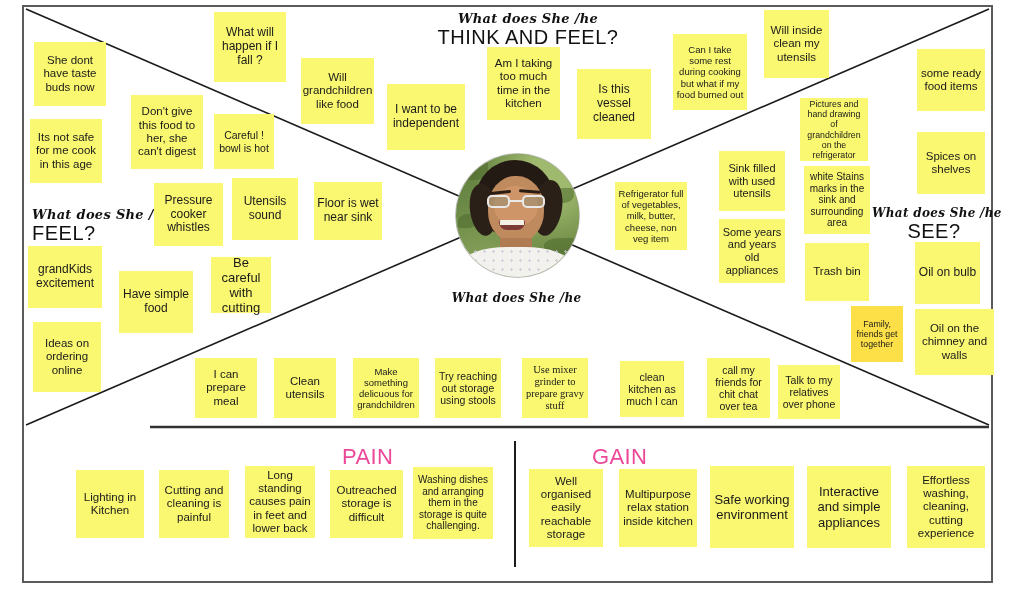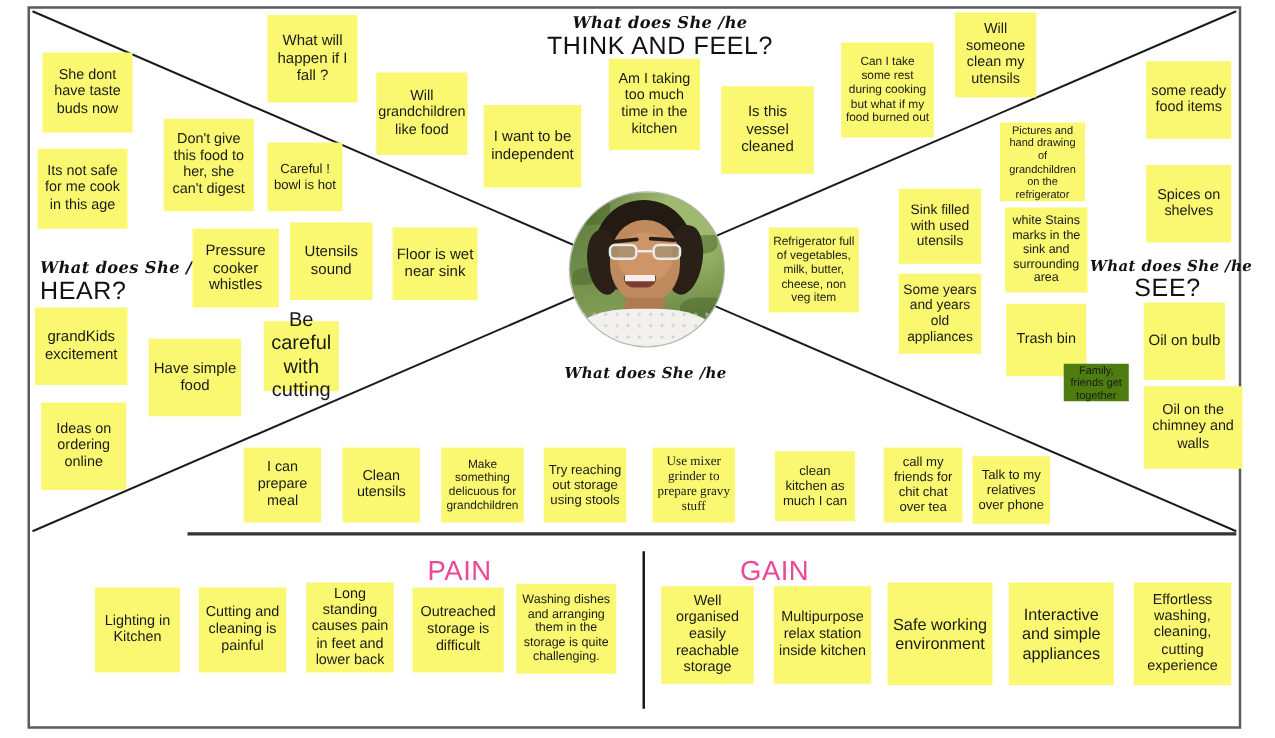--- a/index.html
+++ b/index.html
@@ -105,21 +105,21 @@
       <div class="shirt"></div>
     </div>
 
     <div class="heading" style="left:404px;top:4px;width:200px;">
       <span class="script" style="font-size:13px;">What does She /he</span>
       <span class="caps" style="font-size:20px;">THINK AND FEEL?</span>
     </div>
 
     <div class="heading" style="left:0px;top:200px;width:166px;text-align:left;padding-left:8px;">
       <span class="script" style="font-size:13px;">What does She /he</span>
-      <span class="caps" style="font-size:20px;">HEAR?</span>
+      <span class="caps" style="font-size:20px;">FEEL?</span>
     </div>
 
     <div class="heading" style="left:848px;top:199px;width:124px;">
       <span class="script" style="font-size:12px;">What does She /he</span>
       <span class="caps" style="font-size:20px;">SEE?</span>
     </div>
 
     <div class="heading" style="left:405px;top:284px;width:175px;">
       <span class="script" style="font-size:12px;">What does She /he</span>
     </div>
@@ -131,38 +131,38 @@
         <div class="note" style="left: 10px; top: 35px; width: 72px; height: 64px; font-size: 11.5px; background: rgb(250, 248, 113);">She dont have taste buds now</div>
         <div class="note" style="left: 6px; top: 112px; width: 72px; height: 64px; font-size: 11.5px; background: rgb(250, 248, 113);">Its not safe for me cook in this age</div>
         <div class="note" style="left: 190px; top: 5px; width: 72px; height: 70px; font-size: 12px; background: rgb(250, 248, 113);">What will happen if I fall ?</div>
         <div class="note" style="left: 107px; top: 88px; width: 72px; height: 74px; font-size: 11.5px; background: rgb(250, 248, 113);">Don't give this food to her, she can't digest</div>
         <div class="note" style="left: 190px; top: 107px; width: 60px; height: 55px; font-size: 10.5px; background: rgb(250, 248, 113);">Careful ! bowl is hot</div>
         <div class="note" style="left: 277px; top: 51px; width: 73px; height: 66px; font-size: 11.5px; background: rgb(250, 248, 113);">Will grandchildren like food</div>
         <div class="note" style="left: 363px; top: 77px; width: 78px; height: 66px; font-size: 12px; background: rgb(250, 248, 113);">I want to be independent</div>
         <div class="note" style="left: 463px; top: 40px; width: 73px; height: 73px; font-size: 11.5px; background: rgb(250, 248, 113);">Am I taking too much time in the kitchen</div>
         <div class="note" style="left: 553px; top: 62px; width: 74px; height: 70px; font-size: 12px; background: rgb(250, 248, 113);">Is this vessel cleaned</div>
         <div class="note" style="left: 649px; top: 27px; width: 74px; height: 76px; font-size: 9.5px; background: rgb(250, 248, 113);">Can I take some rest during cooking but what if my food burned out</div>
-        <div class="note" style="left: 740px; top: 3px; width: 65px; height: 68px; font-size: 11.5px; background: rgb(250, 248, 113);">Will someone clean my utensils</div>
+        <div class="note" style="left: 740px; top: 3px; width: 65px; height: 68px; font-size: 11.5px; background: rgb(250, 248, 113);">Will inside clean my utensils</div>
         <div class="note" style="left: 893px; top: 42px; width: 68px; height: 62px; font-size: 11.5px; background: rgb(250, 248, 113);">some ready food items</div>
         <div class="note" style="left: 776px; top: 91px; width: 68px; height: 63px; font-size: 8.8px; background: rgb(250, 248, 113);">Pictures and hand drawing of grandchildren on the refrigerator</div>
         <div class="note" style="left: 893px; top: 125px; width: 68px; height: 62px; font-size: 11.5px; background: rgb(250, 248, 113);">Spices on shelves</div>
         <div class="note" style="left: 130px; top: 176px; width: 69px; height: 63px; font-size: 12px; background: rgb(250, 248, 113);">Pressure cooker whistles</div>
         <div class="note" style="left: 208px; top: 171px; width: 66px; height: 62px; font-size: 12px; background: rgb(250, 248, 113);">Utensils sound</div>
         <div class="note" style="left: 290px; top: 175px; width: 68px; height: 58px; font-size: 12px; background: rgb(250, 248, 113);">Floor is wet near sink</div>
         <div class="note" style="left: 591px; top: 175px; width: 72px; height: 68px; font-size: 9.5px; background: rgb(250, 248, 113);">Refrigerator full of vegetables, milk, butter, cheese, non veg item</div>
         <div class="note" style="left: 695px; top: 144px; width: 66px; height: 60px; font-size: 11px; background: rgb(250, 248, 113);">Sink filled with used utensils</div>
         <div class="note" style="left: 780px; top: 159px; width: 66px; height: 68px; font-size: 10px; background: rgb(250, 248, 113);">white Stains marks in the sink and surrounding area</div>
         <div class="note" style="left: 695px; top: 212px; width: 66px; height: 64px; font-size: 11px; background: rgb(250, 248, 113);">Some years and years old appliances</div>
         <div class="note" style="left: 781px; top: 236px; width: 64px; height: 58px; font-size: 11.5px; background: rgb(250, 248, 113);">Trash bin</div>
         <div class="note" style="left: 891px; top: 235px; width: 65px; height: 62px; font-size: 12px; background: rgb(250, 248, 113);">Oil on bulb</div>
         <div class="note" style="left: 4px; top: 239px; width: 74px; height: 62px; font-size: 12px; background: rgb(250, 248, 113);">grandKids excitement</div>
         <div class="note" style="left: 95px; top: 264px; width: 74px; height: 62px; font-size: 12px; background: rgb(250, 248, 113);">Have simple food</div>
-        <div class="note" style="left: 187px; top: 250px; width: 60px; height: 56px; font-size: 16px; background: rgb(250, 248, 113);">Be careful with cutting</div>
+        <div class="note" style="left: 187px; top: 250px; width: 60px; height: 56px; font-size: 13px; background: rgb(250, 248, 113);">Be careful with cutting</div>
         <div class="note" style="left: 9px; top: 315px; width: 68px; height: 70px; font-size: 11.5px; background: rgb(250, 248, 113);">Ideas on ordering online</div>
-        <div class="note" style="left: 827px; top: 284px; width: 52px; height: 30px; font-size: 8.8px; background: #4d7c0f;">Family, friends get together</div>
+        <div class="note" style="left: 827px; top: 299px; width: 52px; height: 56px; font-size: 8.8px; background: #fde047;">Family, friends get together</div>
         <div class="note" style="left: 891px; top: 302px; width: 79px; height: 66px; font-size: 11.5px; background: rgb(250, 248, 113);">Oil on the chimney and walls</div>
         <div class="note" style="left: 171px; top: 351px; width: 62px; height: 60px; font-size: 11.5px; background: rgb(250, 248, 113);">I can prepare meal</div>
         <div class="note" style="left: 250px; top: 351px; width: 62px; height: 60px; font-size: 11.5px; background: rgb(250, 248, 113);">Clean utensils</div>
         <div class="note" style="left: 329px; top: 351px; width: 66px; height: 60px; font-size: 9.5px; background: rgb(250, 248, 113);">Make something delicuous for grandchildren</div>
         <div class="note" style="left: 411px; top: 351px; width: 66px; height: 60px; font-size: 10.5px; background: rgb(250, 248, 113);">Try reaching out storage using stools</div>
         <div class="note" style="left: 498px; top: 351px; width: 66px; height: 60px; font-size: 10.5px; background: rgb(250, 248, 113); font-family: Liberation Serif, serif;">Use mixer grinder to prepare gravy stuff</div>
         <div class="note" style="left: 596px; top: 354px; width: 64px; height: 56px; font-size: 10.5px; background: rgb(250, 248, 113);">clean kitchen as much I can</div>
         <div class="note" style="left: 683px; top: 351px; width: 63px; height: 60px; font-size: 10.5px; background: rgb(250, 248, 113);">call my friends for chit chat over tea</div>
         <div class="note" style="left: 754px; top: 358px; width: 62px; height: 54px; font-size: 10.5px; background: rgb(250, 248, 113);">Talk to my relatives over phone</div>
         <div class="note" style="left: 52px; top: 463px; width: 68px; height: 68px; font-size: 11.5px; background: rgb(250, 248, 113);">Lighting in Kitchen</div>

